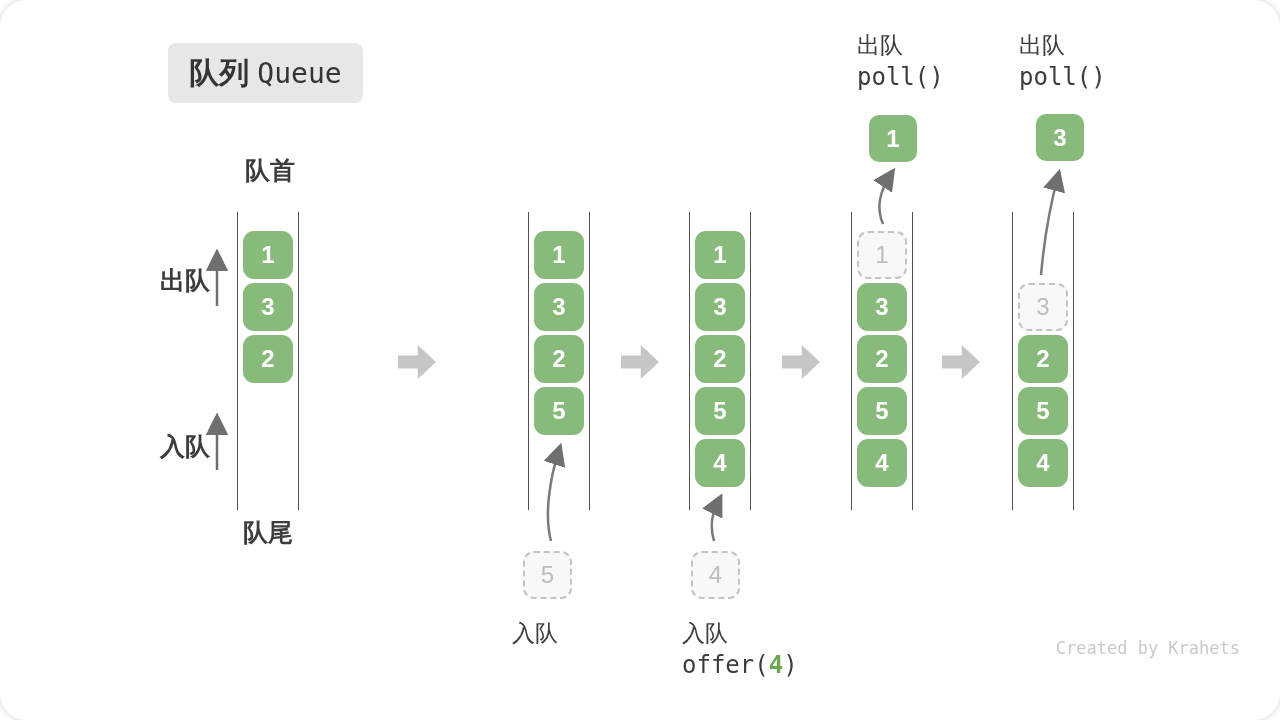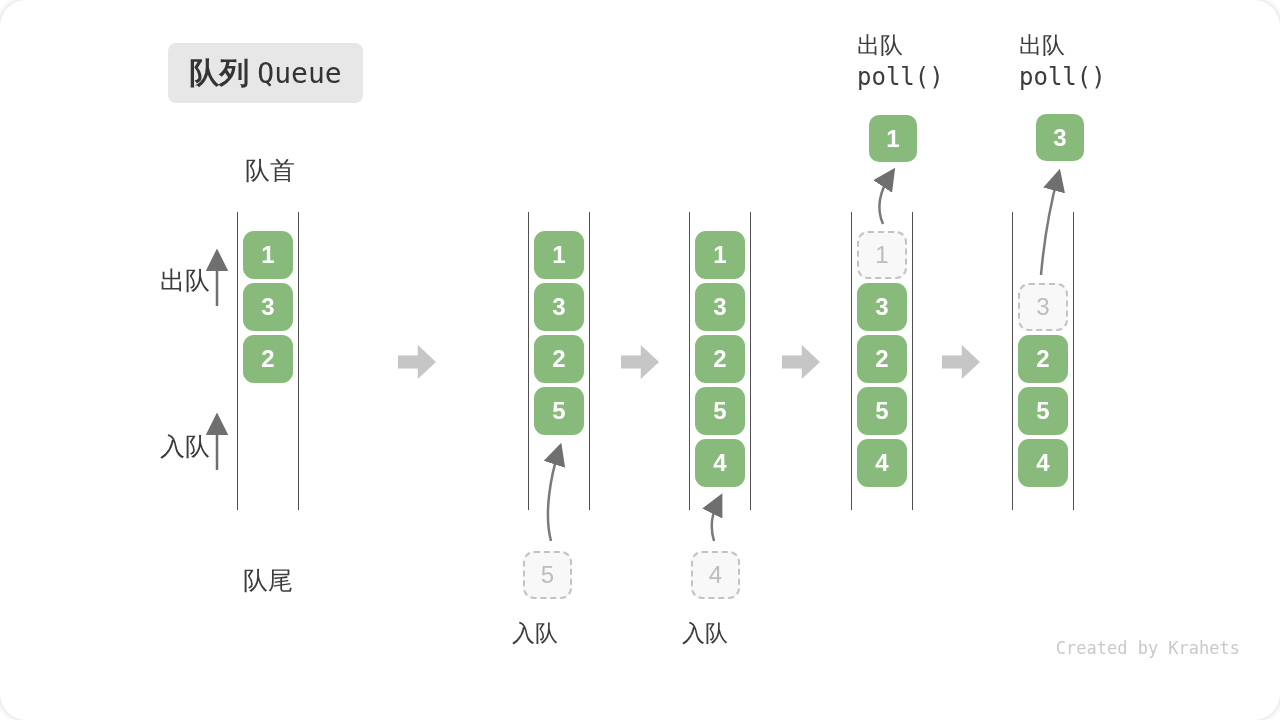--- a/index.html
+++ b/index.html
@@ -18,21 +18,21 @@
   }
   
   .title-box{
     position:absolute;left:168px;top:43px;width:195px;height:60px;
     background:#e7e7e7;border-radius:8px;display:flex;align-items:center;justify-content:center;
     gap:8px;color:#343434;
   }
   .title-box .zh{font-size:30px;font-weight:bold;}
   .title-box .en{font-size:28px;font-family:"DejaVu Sans Mono",monospace;text-align:center;}
   
-  .lbl{position:absolute;color:var(--label_dark);font-weight:normal;font-size:25px;white-space:nowrap;}
+  .lbl{position:absolute;color:var(--label_dark);font-weight:bold;font-size:25px;white-space:nowrap;}
   
   .queue{
     position:absolute;top:212px;height:298px;width:62px;
     border-left:1.5px solid var(--line_dark);border-right:1.5px solid var(--line_dark);
   }
   .cell{
     position:absolute;left:5px;width:50px;height:48px;border-radius:11px;
     background:var(--box_green);color:#fff;font-size:24px;font-weight:bold;
     display:flex;align-items:center;justify-content:center;
   }
@@ -67,21 +67,21 @@
 <body>
 
 <div class="canvas">
 
   <div class="title-box">
     <span class="zh">队列</span>
     <span class="en">Queue</span>
   </div>
 
   <div class="lbl" style="left:245px;top:154px;">队首</div>
-  <div class="lbl" style="left:243px;top:564px;">队尾</div>
+  <div class="lbl" style="left:243px;top:516px;">队尾</div>
   <div class="lbl" style="left:160px;top:264px;">出队</div>
   <div class="lbl" style="left:160px;top:430px;">入队</div>
 
   <svg class="overlay" width="1280" height="720">
     <defs>
       <marker id="ah" markerWidth="9" markerHeight="9" refX="6" refY="4.5" orient="auto">
         <path d="M0,0 L9,4.5 L0,9 Z" fill="#6f6f6f"></path>
       </marker>
     </defs>
     <path d="M217,306 L217,256" stroke="#6f6f6f" stroke-width="2.5" fill="none" marker-end="url(#ah)"></path>
@@ -135,20 +135,21 @@
   <div class="block-arrow" style="left:398px;top:345px;"></div>
   <div class="block-arrow" style="left:621px;top:345px;"></div>
   <div class="block-arrow" style="left:782px;top:345px;"></div>
   <div class="block-arrow" style="left:942px;top:345px;"></div>
 
   <div class="op" style="left:512px;top:618px;">
     <span class="zh">入队</span>
   </div>
   <div class="op" style="left:682px;top:618px;">
     <span class="zh">入队</span>
+    <span class="code"><span>offer(</span><span class="arg">4</span><span>)</span></span>
   </div>
   <div class="op" style="left:857px;top:30px;">
     <span class="zh">出队</span>
     <span class="code">poll()</span>
   </div>
   <div class="op" style="left:1019px;top:30px;">
     <span class="zh">出队</span>
     <span class="code">poll()</span>
   </div>
 

